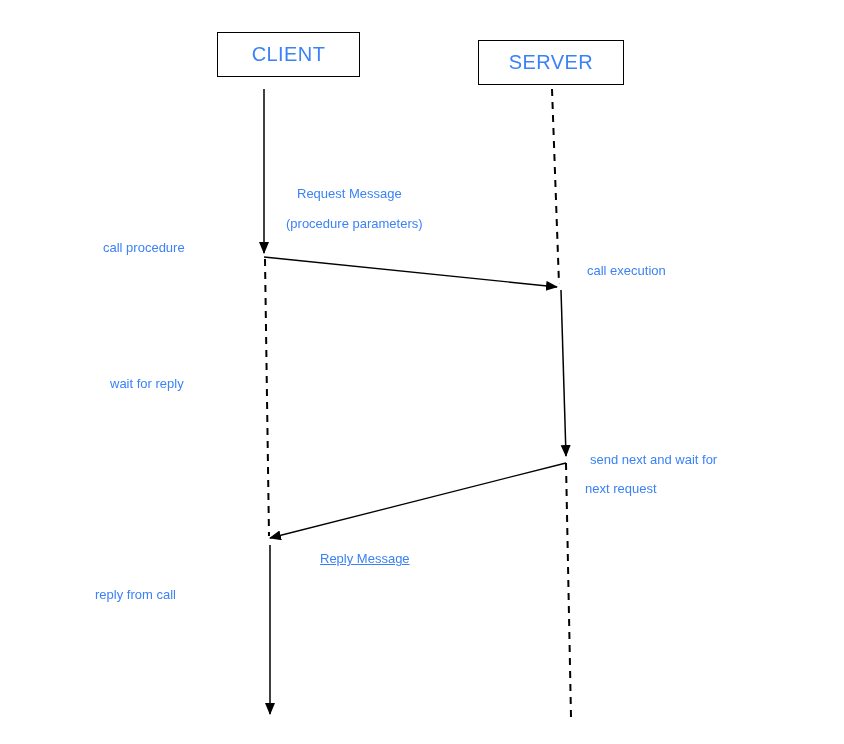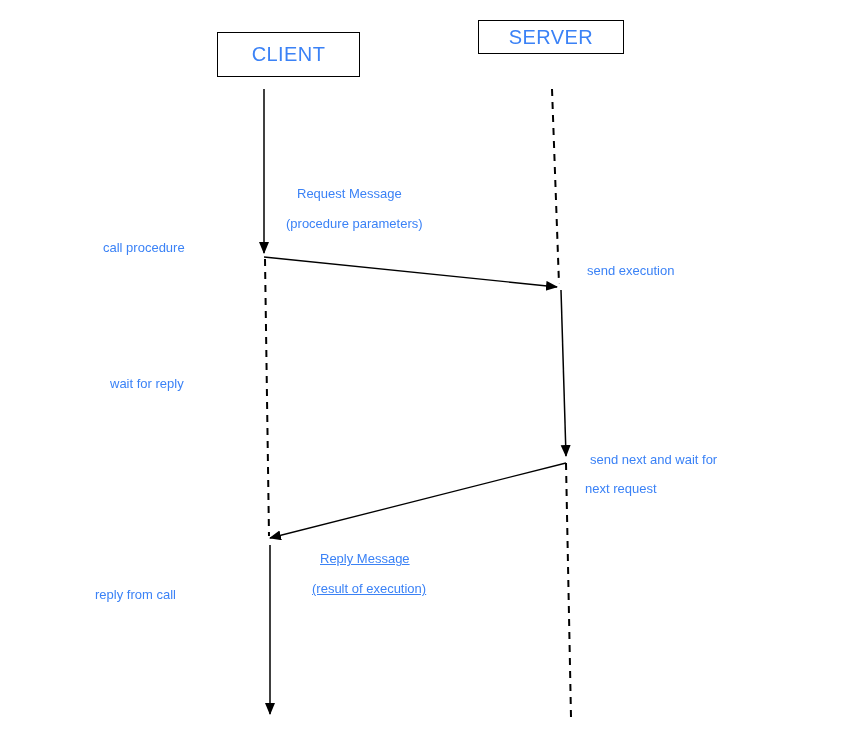--- a/index.html
+++ b/index.html
@@ -28,21 +28,21 @@
     border: 1.5px solid #000000;
     background: #ffffff;
     display: flex;
     align-items: center;
     justify-content: center;
     font-size: 20px;
     letter-spacing: 0.4px;
     box-sizing: border-box;
   }
   #client-box { left: 217px; top: 32px; width: 143px; height: 45px; }
-  #server-box { left: 478px; top: 20px; width: 146px; height: 34px; }
+  #server-box { left: 478px; top: 40px; width: 146px; height: 45px; }
 
   .label {
     position: absolute;
     font-size: 13px;
     line-height: 29px;
     white-space: nowrap;
   }
   .msg-line { display: block; }
   .ind-11 { margin-left: 11px; }
   .ind-8  { margin-left: 8px; }
@@ -92,28 +92,27 @@
   <div class="actor-box" id="server-box">
     <span>SERVER</span>
   </div>
 
   <div class="label" id="request-label">
     <span class="msg-line ind-11">Request Message</span>
     <span class="msg-line">(procedure parameters)</span>
   </div>
   <div class="label" id="reply-label">
     <span class="msg-line ind-8">Reply Message</span>
-    <span class="msg-line">(result of execution)</span>
   </div>
 
   <div class="label" id="call-procedure-label">call procedure</div>
   <div class="label" id="wait-for-reply-label">wait for reply</div>
   <div class="label" id="return-from-call-label">reply from call</div>
 
   <div class="label" id="receive-request-label">
-    <span class="msg-line">send execution</span>
+    <span class="msg-line">call execution</span>
   </div>
   <div class="label" id="send-reply-label">
     <span class="msg-line ind-5">send next and wait for</span>
     <span class="msg-line">next request</span>
   </div>
 
 </div>
 
 </body></html>

